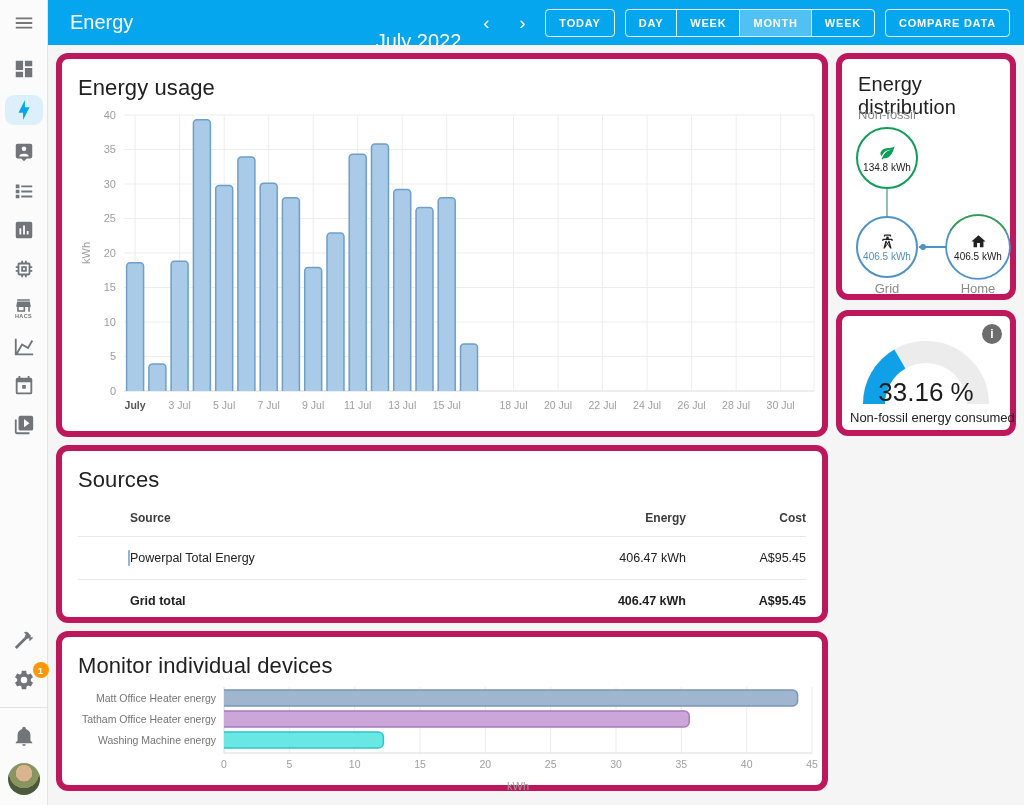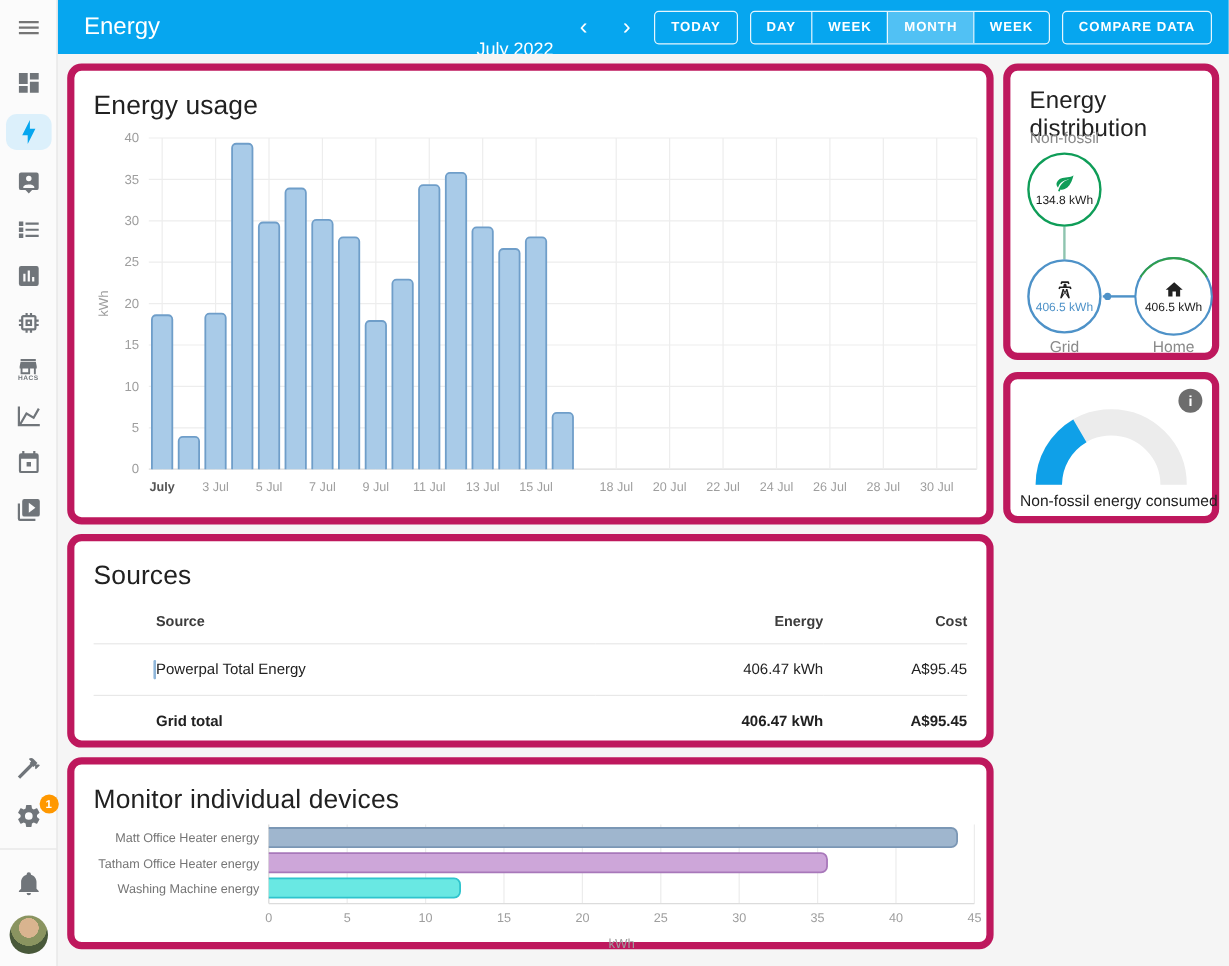--- a/index.html
+++ b/index.html
@@ -27,21 +27,21 @@
   .avatar { width: 32px; height: 32px; border-radius: 50%; cursor: pointer;
     background: radial-gradient(circle at 50% 32%, #d9b48f 0 30%, #8a9460 31% 55%, #49593a 56% 100%); }
 
   
   .appbar {
     position: absolute; left: 48px; right: 0; top: 0; height: 45px;
     display: flex; align-items: center; color: #fff; padding: 0 14px 0 22px;
   }
   .appbar-title { font-size: 20px; font-weight: 400; }
   .appbar-right { margin-left: auto; display: flex; align-items: center; gap: 10px; }
-  .period-label { font-size: 15px; font-weight: 400; margin-right: 2px; margin-top: 37px; }
+  .period-label { font-size: 20px; font-weight: 400; margin-right: 2px; margin-top: 37px; }
   .chev-btn { background: none; border: none; color: #fff; font-size: 19px; line-height: 1; width: 26px; height: 28px; cursor: pointer; font-family: inherit; }
   .bar-btn {
     background: transparent; color: #fff; border: 1px solid rgba(255,255,255,.9);
     border-radius: 4px; font-size: 11px; font-weight: bold; letter-spacing: .8px;
     padding: 7px 13px; cursor: pointer; font-family: inherit; white-space: nowrap;
   }
   .btn-group { display: flex; border: 1px solid rgba(255,255,255,.9); border-radius: 4px; overflow: hidden; }
   .btn-group .bar-btn { border: none; border-radius: 0; border-left: 1px solid rgba(255,255,255,.9); }
   .btn-group .bar-btn:first-child { border-left: none; }
   .btn-group .bar-btn.selected { background: rgba(255,255,255,.3); }
@@ -398,18 +398,19 @@
       <span class="dist-node-label" style="left:105px; top:222px;">Home</span>
     </section>
 
     <section class="card gauge-card">
       <div class="info-icon">i</div>
       <div class="gauge-box">
         <svg id="gauge-svg" width="148" height="78" viewBox="0 0 148 78">
             <path d="M 22 76 A 52 52 0 0 1 126 76" fill="none" stroke="#ececec" stroke-width="22"></path>
             <path d="M 22 76 A 52 52 0 0 1 126 76" fill="none" stroke="#0fa0e8" stroke-width="22" stroke-dasharray="54.2 173.4"></path>
           </svg>
+        <div class="gauge-value">33.16 %</div>
       </div>
       <div class="gauge-label">Non-fossil energy consumed</div>
     </section>
 
   </div>
 </main>
 
 </body></html>

